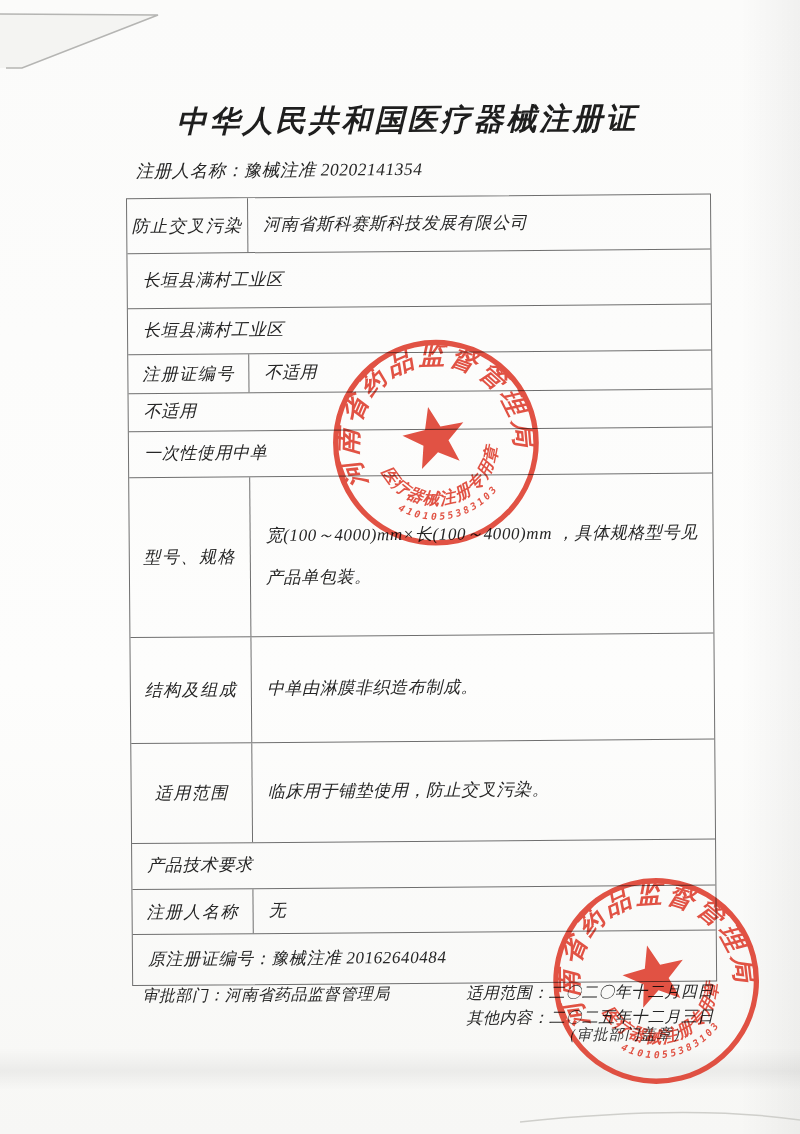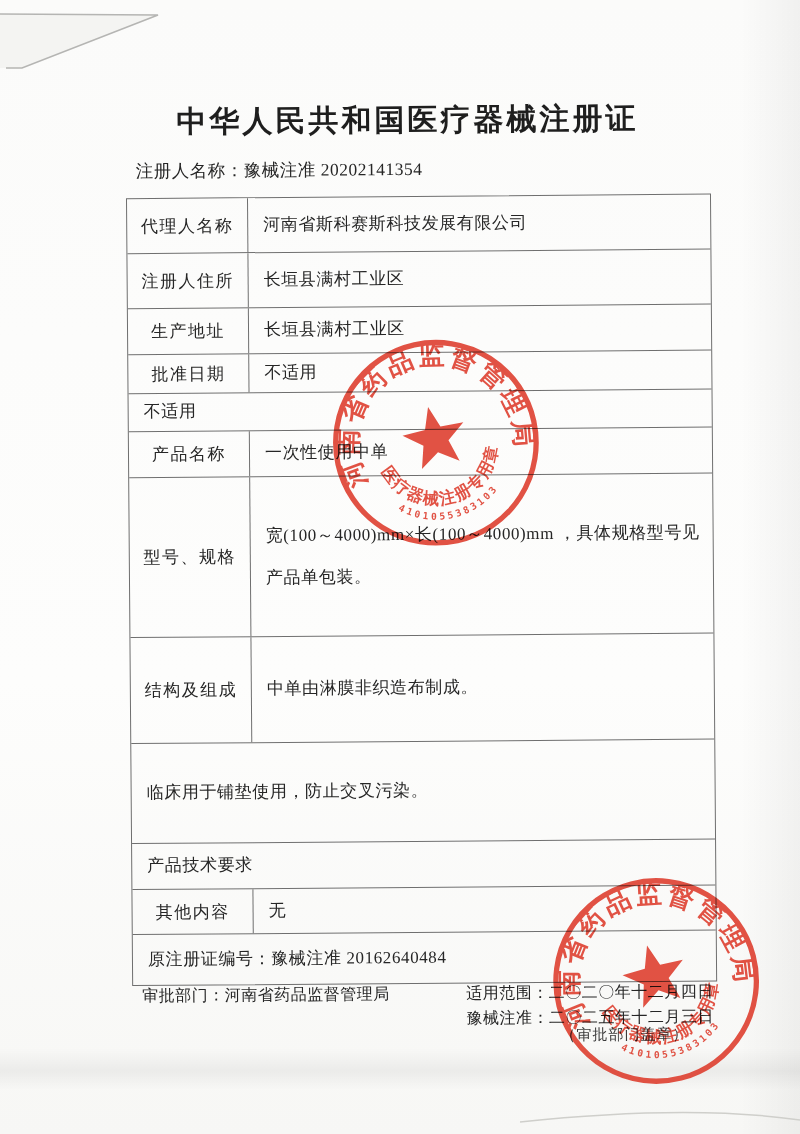--- a/index.html
+++ b/index.html
@@ -1,18 +1,18 @@
 <!DOCTYPE html>
 <html><head>
 <meta charset="utf-8">
 <style>
   html,body{margin:0;padding:0;width:800px;height:1134px;overflow:hidden;
     background:#f2f2f0;font-family:"Liberation Serif","DejaVu Serif",serif;}
   .page{position:absolute;inset:0;background:
-    linear-gradient(180deg,#fbfbfa 0%,#fdfdfc 60%,#f7f7f5 100%);}
+    linear-gradient(180deg,#fbfbfa 0%,#fdfdfc 60%,#f7f7f5 100%); font-style: italic;}
   .shade-right{position:absolute;top:0;right:0;width:60px;height:100%;
     background:linear-gradient(90deg,rgba(0,0,0,0) 0%,rgba(0,0,0,.045) 100%);}
   .shade-band{position:absolute;left:0;top:1048px;width:100%;height:42px;
     background:linear-gradient(180deg,rgba(0,0,0,0),rgba(0,0,0,.05) 55%,rgba(0,0,0,0));}
   .content{position:absolute;inset:0;transform:rotate(-0.45deg);transform-origin:50% 40%;}
   .doc-title{position:absolute;left:0;top:100px;width:820px;text-align:center;
     font-size:30px;font-weight:700;letter-spacing:3px;color:#1e1e1e;}
   .cert-line{position:absolute;left:138px;top:157px;font-size:17.5px;color:#262626;letter-spacing:.5px;}
   .reg-table{position:absolute;left:128px;top:196px;width:585px;
     border:1.4px solid #6f6f6f;box-sizing:border-box;background:transparent;}
@@ -45,99 +45,97 @@
   <div class="content">
 
     <div class="doc-title">中华人民共和国医疗器械注册证</div>
 
     <div class="cert-line">
       <span>注册人名称：</span><span>豫械注准 20202141354</span>
     </div>
 
     <div class="reg-table">
       <div class="trow" style="height:55px">
-        <div class="tlabel">代理人名称</div>
+        <div class="tlabel">防止交叉污染</div>
         <div class="tvalue">
             <span>河南省斯科赛斯科技发展有限公司</span>
           </div>
       </div>
       <div class="trow" style="height:55px">
-        <div class="tlabel">注册人住所</div>
         <div class="tvalue">
             <span>长垣县满村工业区</span>
           </div>
       </div>
       <div class="trow" style="height:46px">
-        <div class="tlabel">生产地址</div>
         <div class="tvalue">
             <span>长垣县满村工业区</span>
           </div>
       </div>
       <div class="trow" style="height:39px">
-        <div class="tlabel">批准日期</div>
+        <div class="tlabel">注册证编号</div>
         <div class="tvalue">
             <span>不适用</span>
           </div>
       </div>
       <div class="trow" style="height:38px">
         <div class="tvalue">
             <span>不适用</span>
           </div>
       </div>
       <div class="trow" style="height:46px">
-        <div class="tlabel">产品名称</div>
         <div class="tvalue">
             <span>一次性使用中单</span>
           </div>
       </div>
       <div class="trow tall" style="height:160px">
         <div class="tlabel">型号、规格</div>
         <div class="tvalue">
             <span>宽(100～4000)mm×长(100～4000)mm ，具体规格型号见产品单包装。</span>
           </div>
       </div>
       <div class="trow" style="height:106px">
         <div class="tlabel">结构及组成</div>
         <div class="tvalue">
             <span>中单由淋膜非织造布制成。</span>
           </div>
       </div>
       <div class="trow" style="height:100px">
+        <div class="tlabel">适用范围</div>
         <div class="tvalue">
             <span>临床用于铺垫使用，防止交叉污染。</span>
           </div>
       </div>
       <div class="trow" style="height:46px">
         <div class="tvalue">
             <span>产品技术要求</span>
           </div>
       </div>
       <div class="trow" style="height:45px">
-        <div class="tlabel">其他内容</div>
+        <div class="tlabel">注册人名称</div>
         <div class="tvalue">
             <span>无</span>
           </div>
       </div>
       <div class="trow" style="height:50px">
         <div class="tvalue">
             <span>原注册证编号：豫械注准 20162640484</span>
           </div>
       </div>
     </div>
 
     <div class="footer-left">
       <span>审批部门：</span><span>河南省药品监督管理局</span>
     </div>
 
     <div class="footer-right">
       <div>
         <span>适用范围：</span><span>二〇二〇年十二月四日</span>
       </div>
       <div>
-        <span>豫械注准：</span><span>二〇二五年十二月三日</span>
+        <span>其他内容：</span><span>二〇二五年十二月三日</span>
       </div>
     </div>
 
     <div class="seal-note">（审批部门盖章）</div>
 
     <svg class="stamp s1" width="212" height="214" viewBox="0 0 220 220">
       <defs>
         <path id="s1t" d="M 35.7,144.6 A 82,82 0 1 1 184.3,144.6"></path>
         <path id="s1b" d="M 48.2,126.6 A 64,64 0 0 0 171.8,126.6"></path>
         <path id="s1n" d="M 40.7,150 A 80,80 0 0 0 179.3,150"></path>

